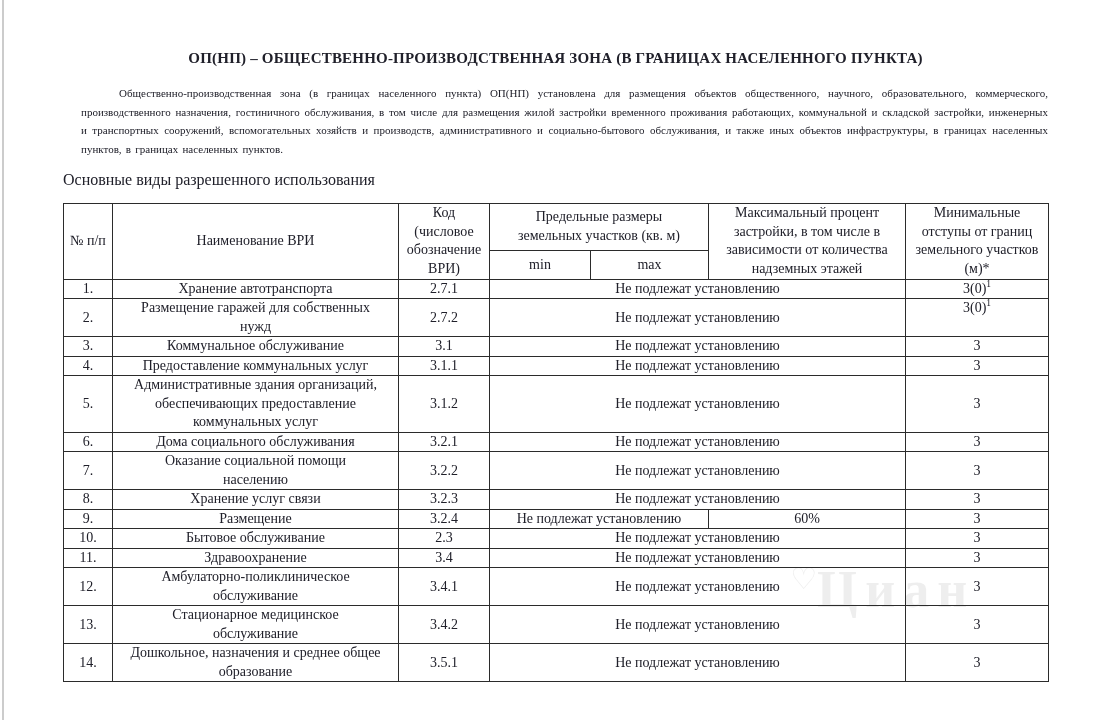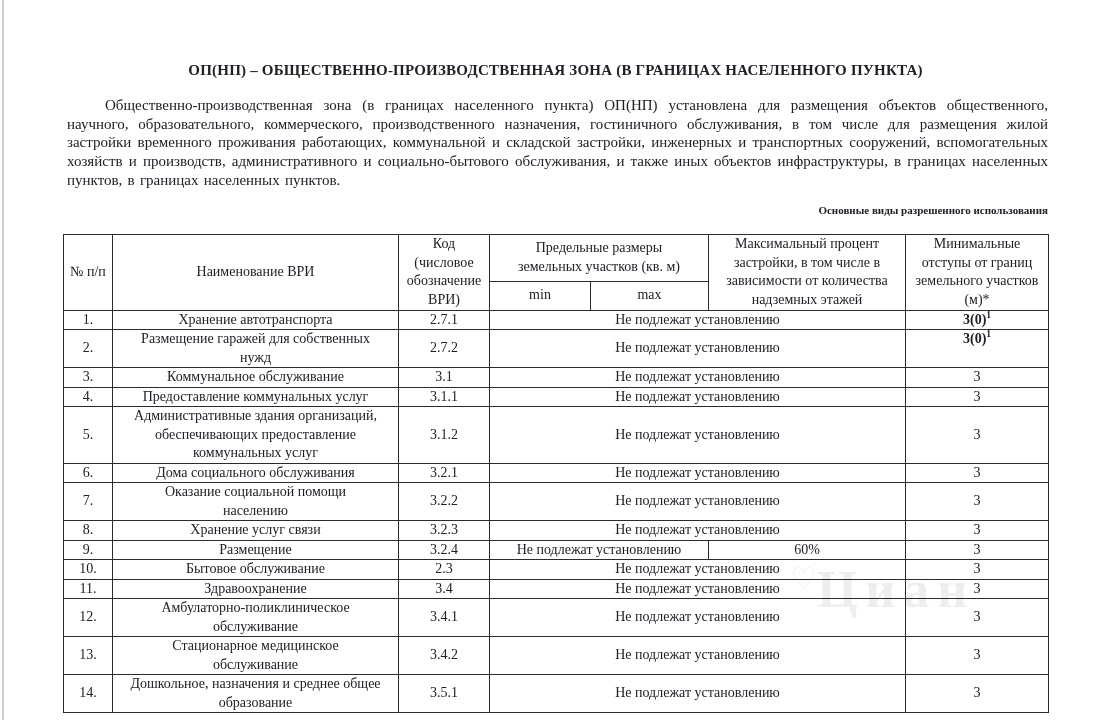--- a/index.html
+++ b/index.html
@@ -26,63 +26,63 @@
     height: 720px;
     background: #cccccc;
   }
   .content {
     position: absolute;
     left: 63px;
     top: 0;
     width: 985px;
   }
   .doc-title {
-    margin: 12px;
+    margin: 0;
     padding-top: 49px;
     text-align: center;
     font-size: 15px;
     font-weight: bold;
     line-height: 19px;
     letter-spacing: 0.2px;
   }
   .lead-paragraph {
-    margin: 16px 0 0 4px;
+    margin: 16px 0 0 18px;
     text-align: justify;
     text-indent: 38px;
-    font-size: 15px;
+    font-size: 11px;
     line-height: 18.7px;
     word-spacing: 1.5px;
   }
   .table-caption {
     margin: 11px 0 0 0;
-    text-align: right;
-    font-size: 11px;
+    text-align: left;
+    font-size: 16px;
     line-height: 19px;
-    font-weight: bold;
+    font-weight: normal;
   }
   table.vri-table {
     margin-top: 14px;
     border-collapse: collapse;
     table-layout: fixed;
     width: 985px;
     font-size: 14px;
     line-height: 18.5px;
   }
   .vri-table th, .vri-table td {
     border: 1px solid #2b2b2b;
     padding: 0 3px;
     text-align: center;
     vertical-align: middle;
     font-weight: normal;
     white-space: pre-line;
     overflow: hidden;
   }
   .vri-table thead tr.group-row th { height: 46px; }
   .vri-table thead tr.subhead-row th { height: 28px; }
-  .vri-table td.va-top { vertical-align: top; font-weight: bold; }
+  .vri-table td.va-top { vertical-align: top; }
   .sup {
     vertical-align: super;
     font-size: 9.5px;
     line-height: 0;
   }
   .watermark {
     position: absolute;
     left: 790px;
     top: 560px;
     width: 330px;

